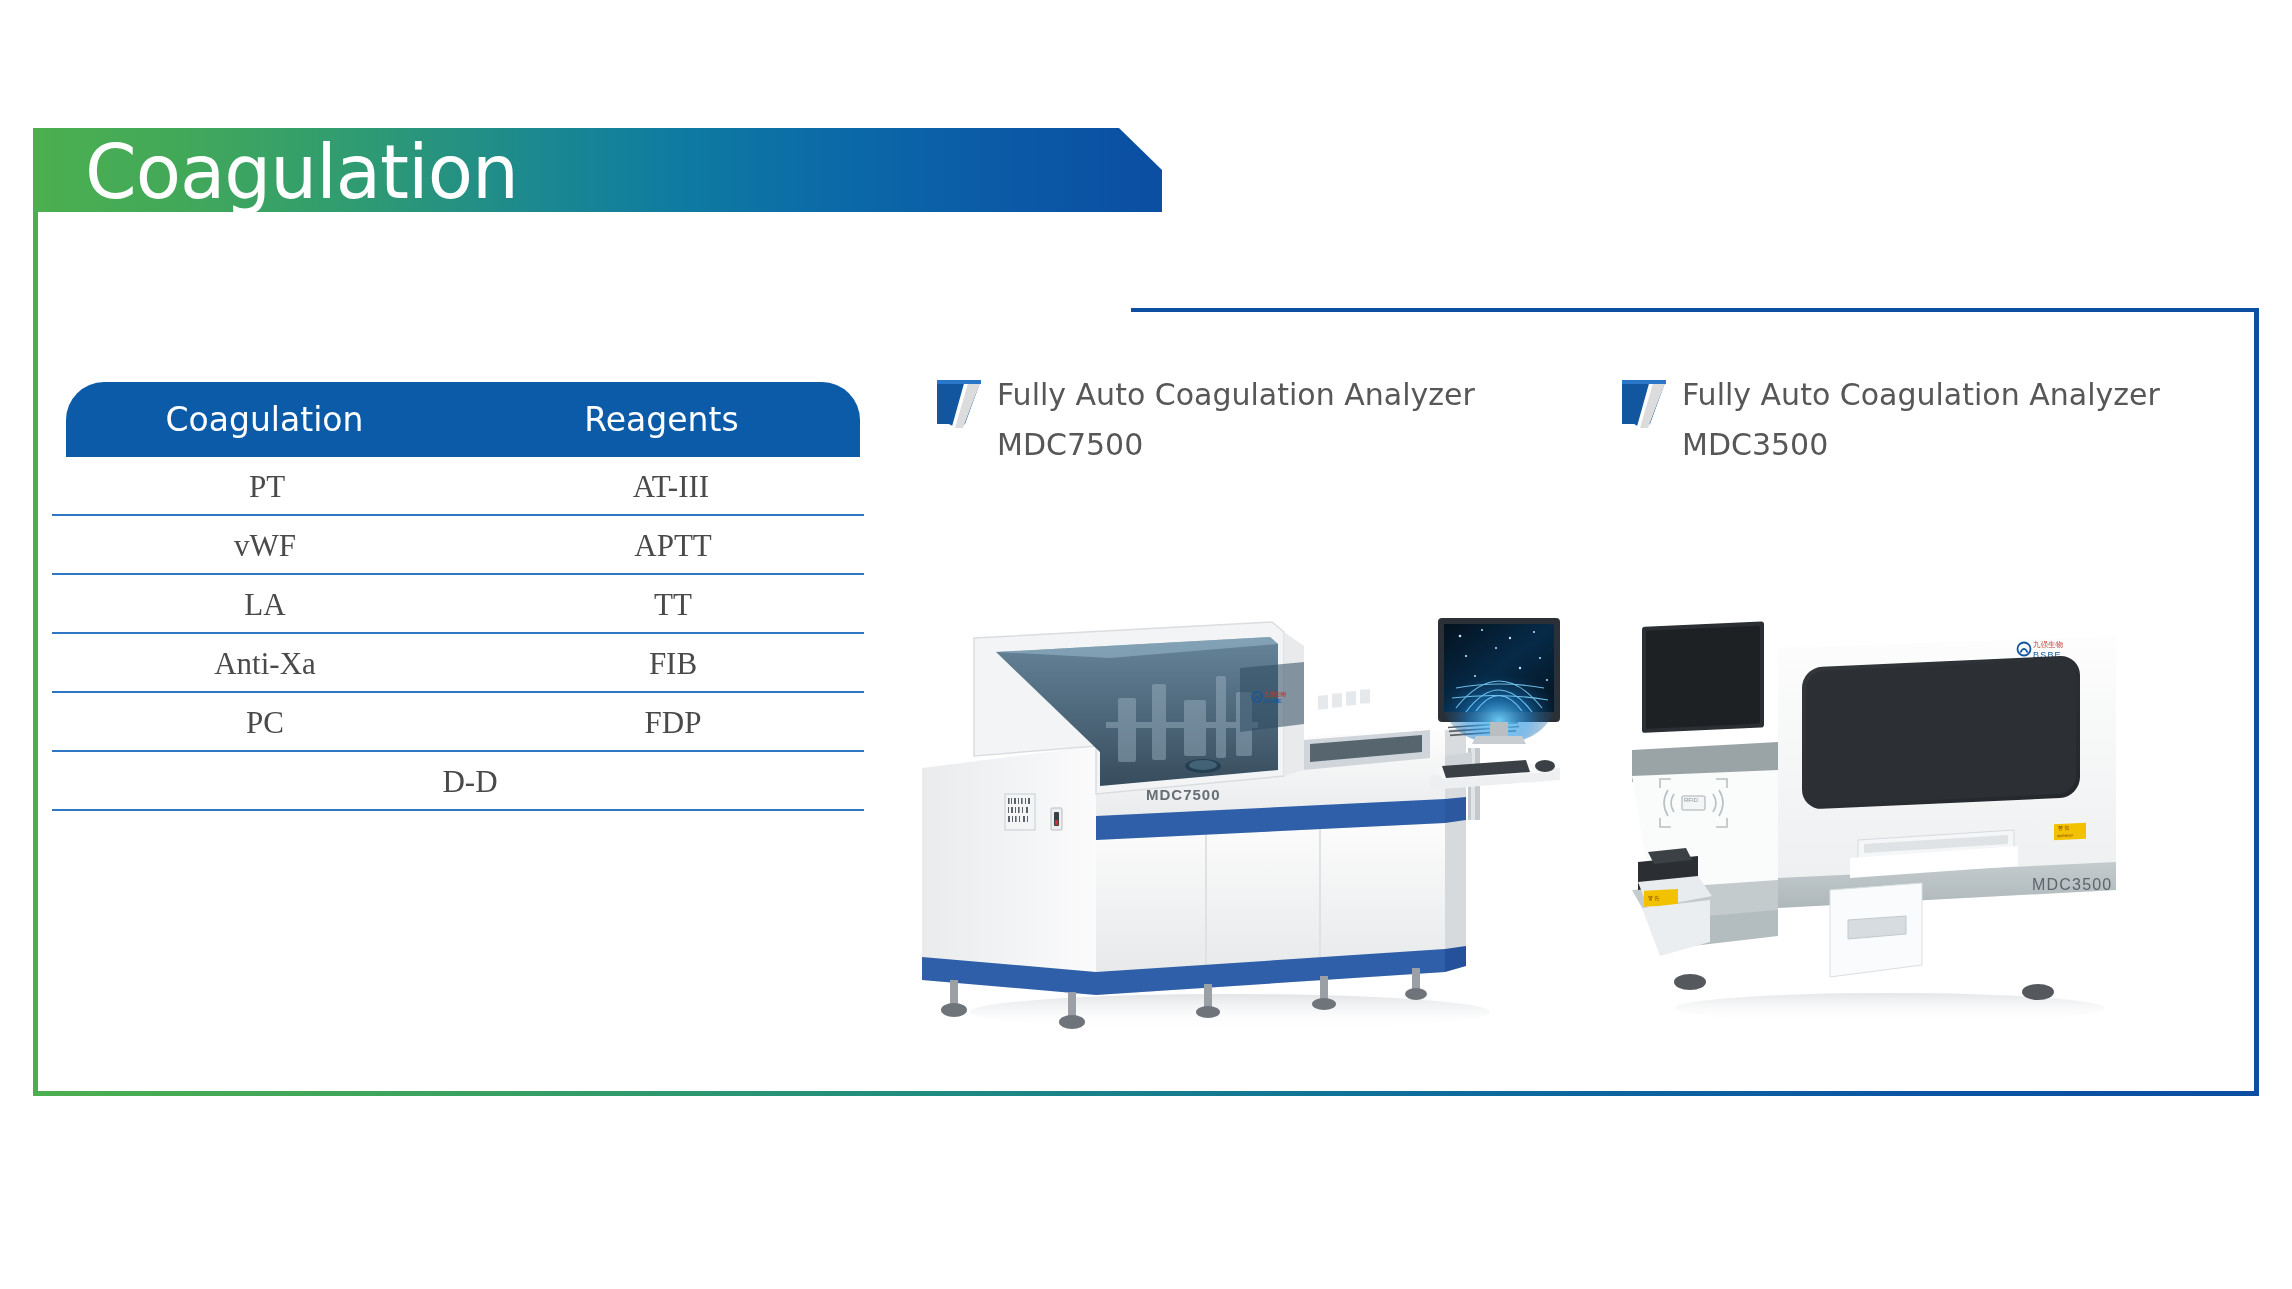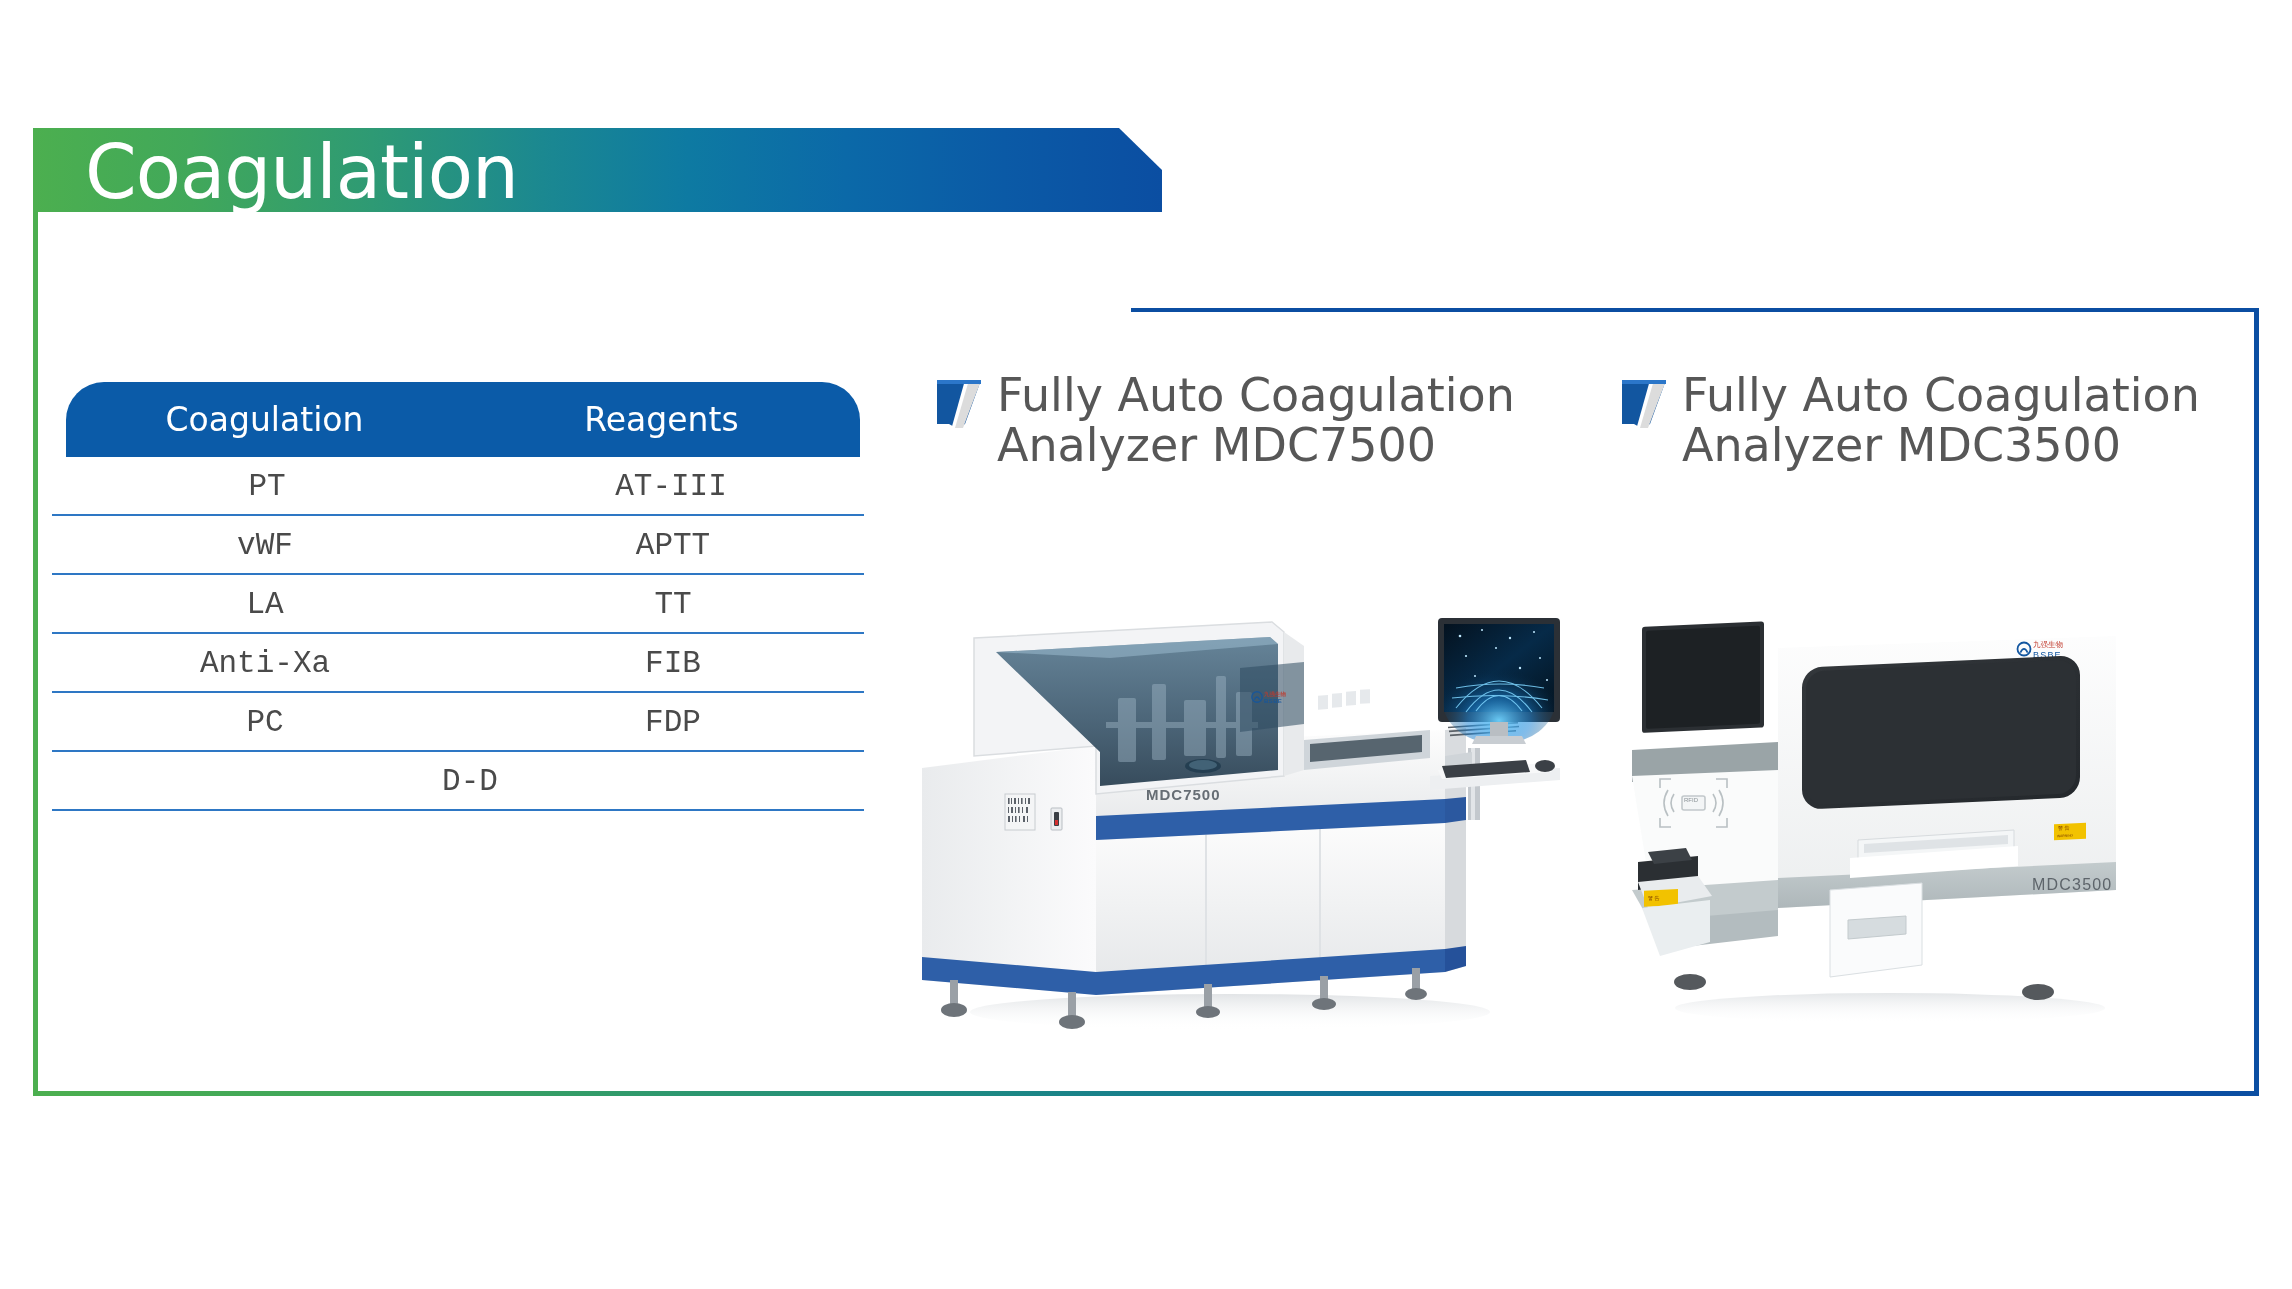--- a/index.html
+++ b/index.html
@@ -83,41 +83,41 @@
     height: 59px;
     display: flex;
     border-bottom: 2px solid #2E77C4;
   }
   .td {
     flex: 1;
     color: #4a4a4a;
     font-size: 31px;
     line-height: 59px;
     text-align: center;
-    font-family: Liberation Mono, monospace;
+    font-family: Liberation Serif, serif;
   }
   .td.col0 { transform: translateX(12px); }
   .td.col1 { transform: translateX(10px); }
 
   
   .product { position: absolute; }
   #product-1 { left: 935px; top: 372px; width: 620px; }
   #product-2 { left: 1620px; top: 372px; width: 620px; }
 
   .flag-icon {
     position: absolute;
     left: 0; top: 6px;
     width: 56px; height: 56px;
   }
   .product-title {
     position: absolute;
     left: 62px; top: -2px;
     width: 560px;
     color: #575757;
-    font-size: 46px;
+    font-size: 30px;
     line-height: 50px;
     font-family: "DejaVu Sans", sans-serif;
     font-weight: 400;
   }
 
   
   .machine { position: absolute; }
   #machine-1 { left: 900px; top: 580px; width: 700px; height: 470px; font-weight: bold; }
   #machine-2 { left: 1620px; top: 590px; width: 540px; height: 450px; }
   .machine svg { display: block; }

